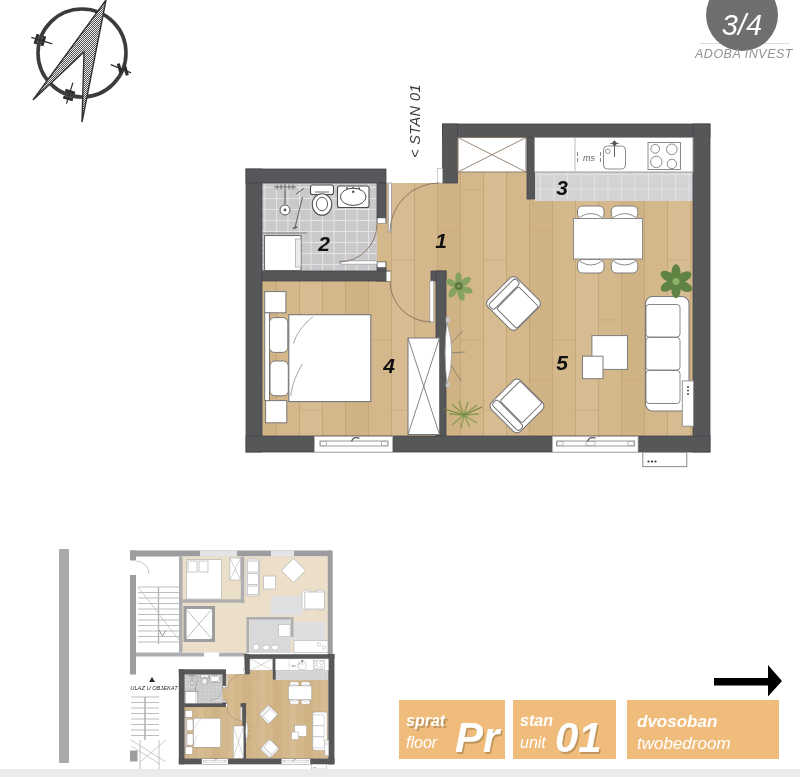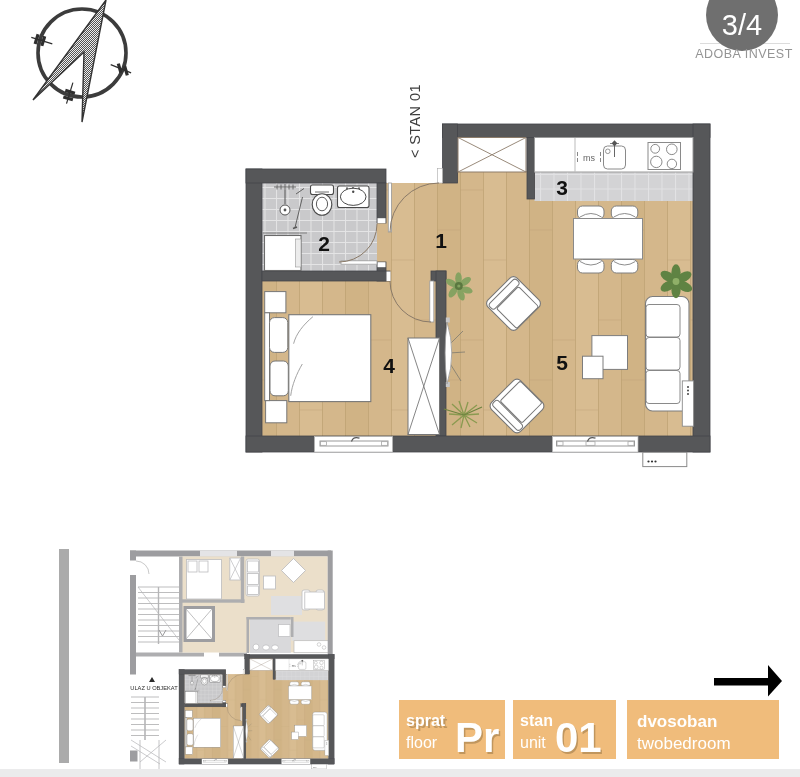--- a/index.html
+++ b/index.html
@@ -1,16 +1,16 @@
 <!DOCTYPE html>
 <html><head>
 <meta charset="utf-8">
 <style>
 html,body{margin:0;padding:0;background:#ffffff;font-family:"Liberation Sans",sans-serif;}
-#page{position:relative;width:800px;height:777px;overflow:hidden;}
+#page{position:relative;width:800px;height:777px;overflow:hidden;font-style:italic;}
 svg{display:block;position:absolute;top:0;left:0;}
 </style>
 </head>
 <body>
 <div id="page">
 <svg width="800" height="777" viewBox="0 0 800 777">
 <defs>
 <pattern id="wood" patternUnits="userSpaceOnUse" width="92" height="150">
   <rect width="92" height="150" fill="#d4b78b"></rect>
   <rect x="23" width="23" height="150" fill="#dbbf94" opacity="0.6"></rect>

